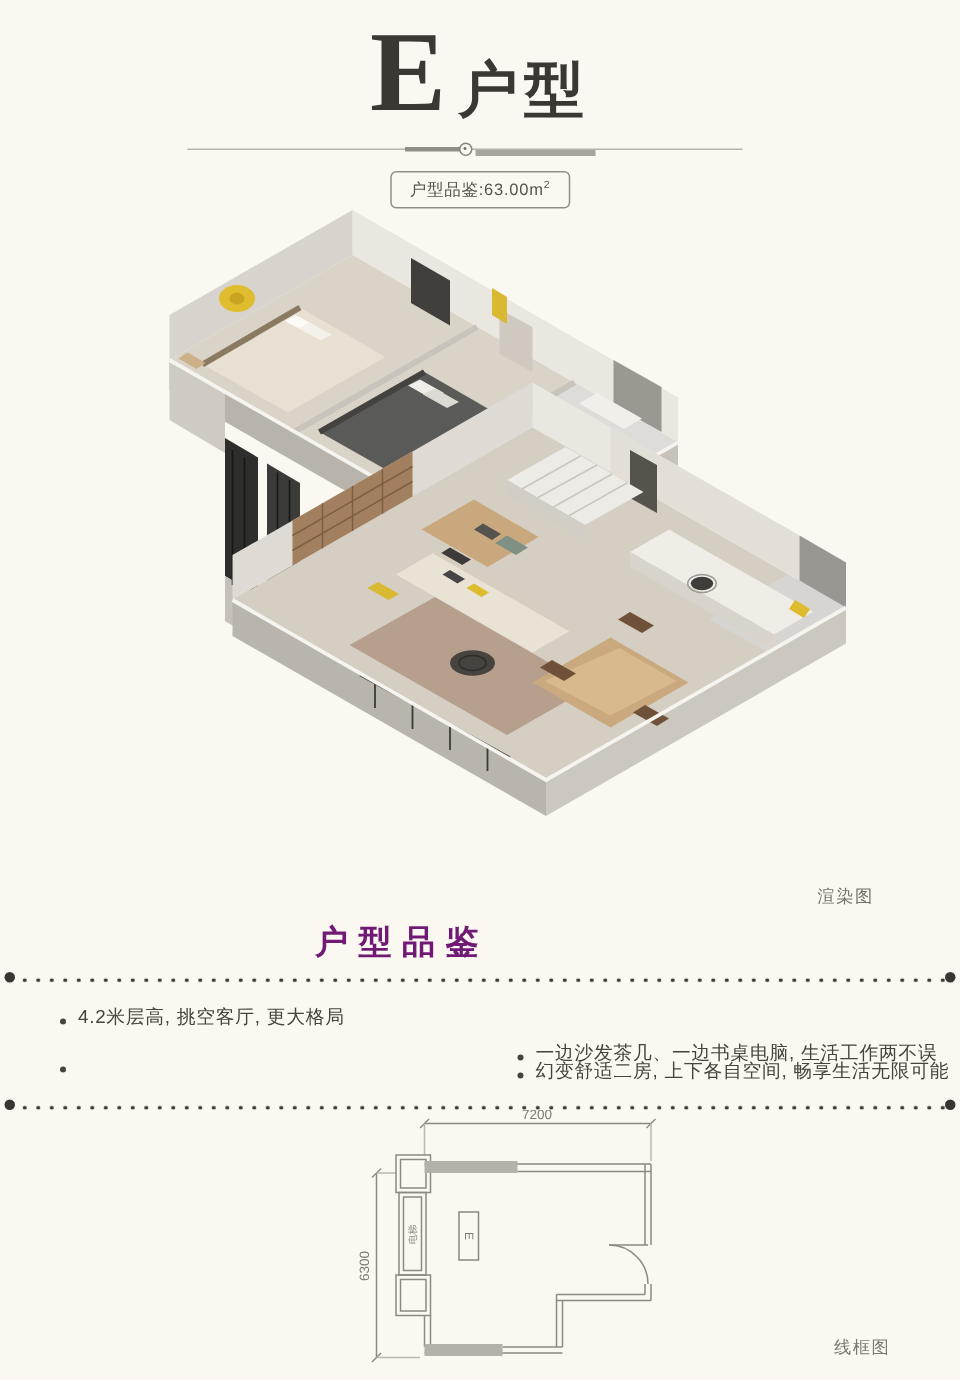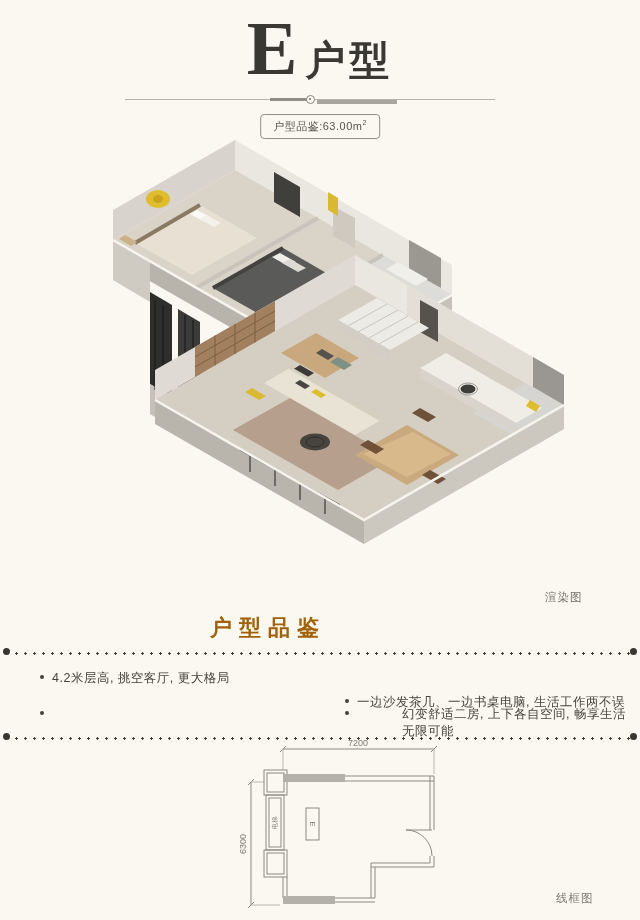--- a/index.html
+++ b/index.html
@@ -46,42 +46,42 @@
   .area-badge sup { font-size:7px; }
 
   
   .caption { font-size:11.5px; color:#73706a; letter-spacing:1px; }
   .render-caption { top:590px; left:545px; }
 
   
   .section-title {
     top:613px; left:0; width:536px; text-align:center;
     font-family:"Liberation Serif", serif;
-    font-size:22px; font-weight:600; letter-spacing:7px; color:#a16207;
+    font-size:22px; font-weight:600; letter-spacing:7px; color:#701a75;
   }
   .dotline {
     left:10px; width:620px; height:7px;
     background-image:radial-gradient(circle, #403d35 1.1px, transparent 1.4px);
     background-size:9px 7px; background-position:2px 2px; background-repeat:repeat-x;
   }
   .dotline::before, .dotline::after {
     content:""; position:absolute; top:0; width:7px; height:7px;
     border-radius:50%; background:#393631;
   }
   .dotline::before { left:-7px; } .dotline::after { right:-7px; }
   .dotline1 { top:648px; } .dotline2 { top:733px; }
-  .feature { display:flex; align-items:flex-start; font-size:12.5px; letter-spacing:0.5px; color:#46433b; }
+  .feature { display:flex; align-items:center; font-size:12.5px; letter-spacing:0.5px; color:#46433b; }
   .feature .dot {
     flex:0 0 4px; width:4px; height:4px; margin:5px 8px 0 0;
     border-radius:50%; background:#46433b;
   }
   .feat-l1 { top:670px; left:40px;  width:290px; }
   .feat-l2 { top:706px; left:40px;  width:290px; }
   .feat-r1 { top:670px; left:345px; width:290px;margin-top:24px; }
-  .feat-r2 { top:706px; left:345px; width:290px;gap:45px; }
+  .feat-r2 { top:706px; left:345px; width:290px; }
 
   svg { display:block; }
   svg text { font-family:"Liberation Sans", sans-serif; }
 </style>
 </head>
 <body>
 
 <svg class="abs" style="top:0;left:0" width="640" height="615" viewBox="0 0 640 615">
 
   <g>

